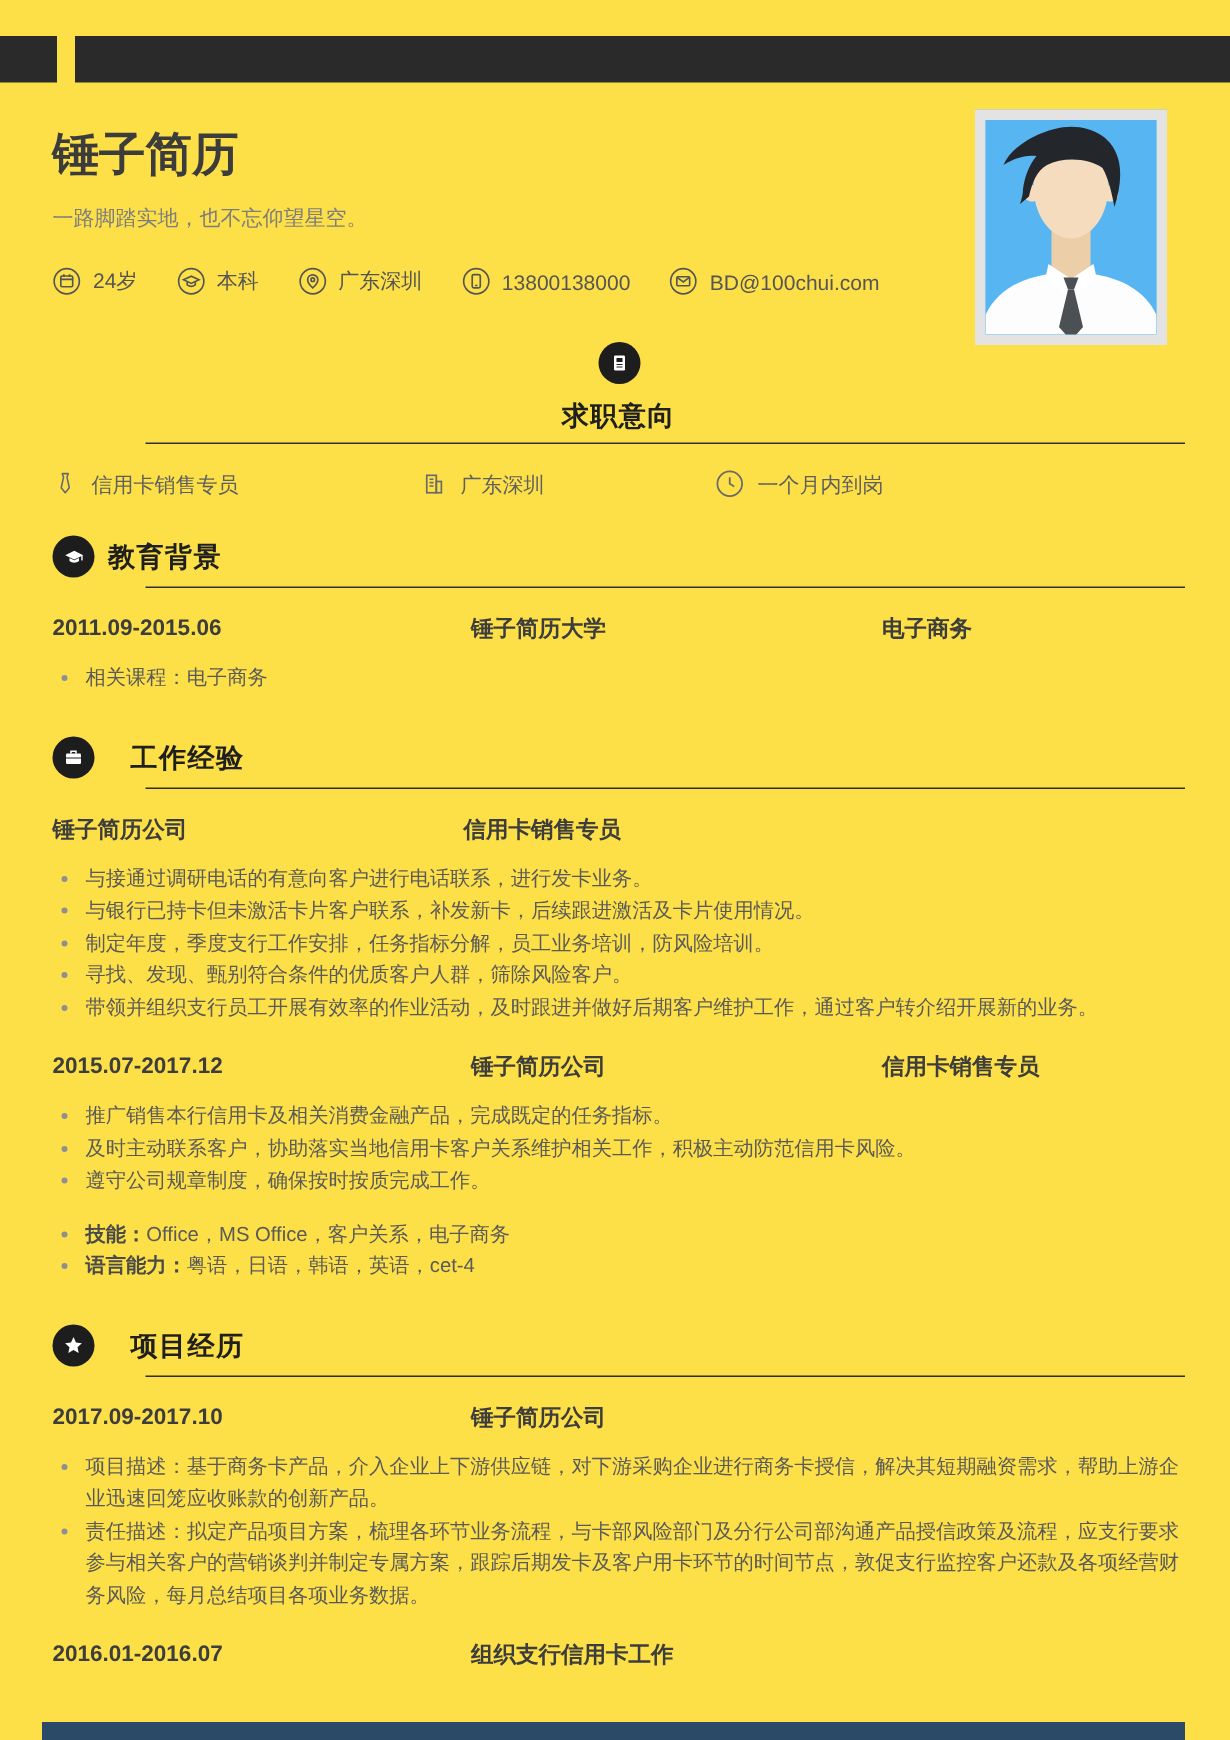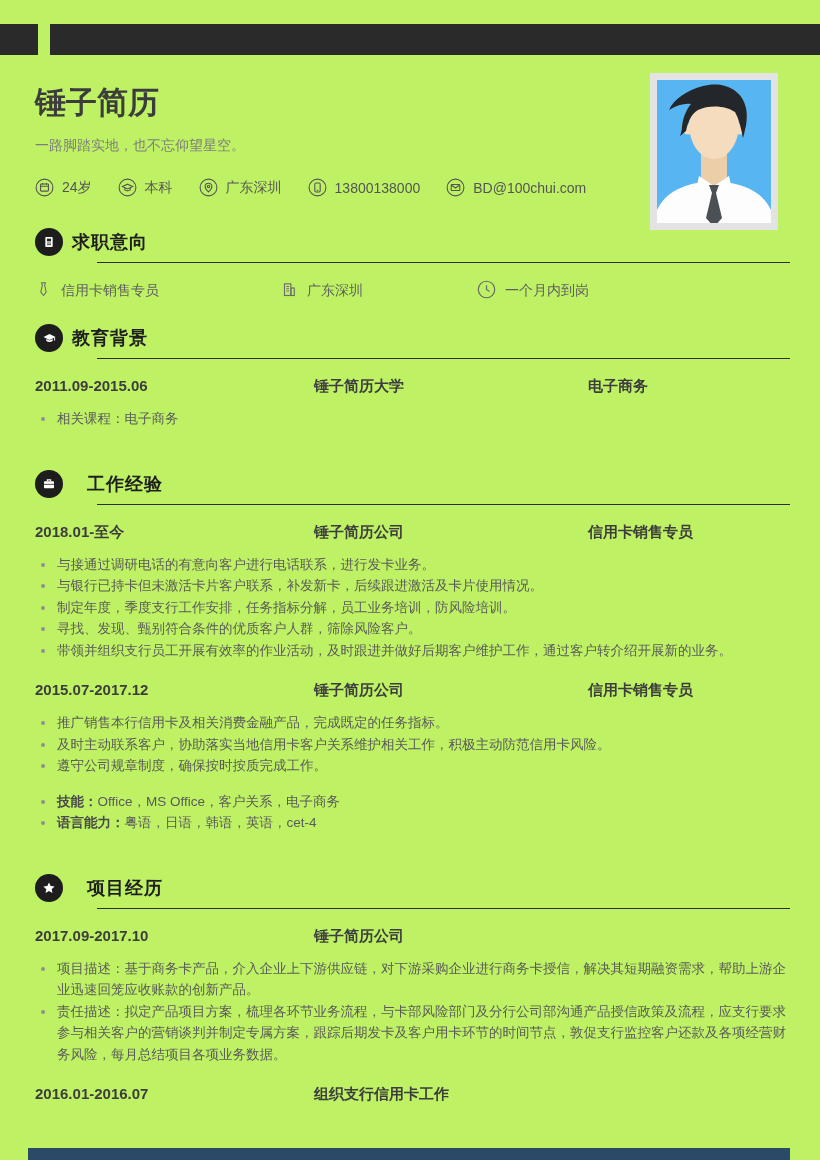--- a/index.html
+++ b/index.html
@@ -1,16 +1,16 @@
 <!DOCTYPE html>
 <html><head>
 <meta charset="utf-8">
 <style>
   html,body{margin:0;padding:0;background:#fff;}
-  .page{position:relative;width:820px;height:1160px;background:#bef264;overflow:hidden;
+  .page{position:relative;width:820px;height:1160px;background:#fde047;overflow:hidden;
         font-family:"Liberation Sans","DejaVu Sans",sans-serif;}
   
   .top-block{position:absolute;left:0;top:24px;width:38px;height:31px;background:#2a2a2a;}
   .top-bar{position:absolute;left:50px;top:24px;right:0;height:31px;background:#2a2a2a;}
   
   .bottom-bar{position:absolute;left:28px;top:1148px;width:762px;height:12px;background:#2a4a68;}
   
   .photo{position:absolute;left:650px;top:73px;width:128px;height:157px;border:7px solid #e3e3e3;
          box-sizing:border-box;background:#57b6f2;}
   .photo svg{display:block;width:114px;height:143px;}
@@ -38,22 +38,22 @@
   .entry-row{display:flex;font-size:15px;font-weight:700;color:#3d3d3d;margin-top:18px;gap:29px;}
   .col-date{width:250px;}
   .col-org{width:245px;}
   .col-role{flex:1;}
   
   ul.bullets{list-style:none;margin:12px 0 0;padding:0;font-size:13.5px;color:#5a5a5a;}
   ul.bullets li{position:relative;padding-left:22px;line-height:21.5px;}
   ul.bullets li::before{content:"";position:absolute;left:6px;top:9px;width:4px;height:4px;border-radius:50%;background:#8f8f8f;}
   ul.bullets b{color:#4a4a4a;}
   .mt22{margin-top:22px;}
-  .mt24{margin-top:40px;gap:24px;}
-  .mt30{margin-top:31px;}
+  .mt24{margin-top:28px;gap:24px;}
+  .mt30{margin-top:31px;flex-direction:column;}
 </style>
 </head>
 <body>
 
 <div class="page">
 
   <div class="top-block"></div>
   <div class="top-bar"></div>
 
   <div class="photo">
@@ -194,21 +194,20 @@
         <svg width="16" height="16" viewBox="0 0 24 24">
           <path d="M9.5,8 V5.8 H14.5 V8" fill="none" stroke="#fff" stroke-width="1.6"></path>
           <rect x="4.5" y="8" width="15" height="10.5" rx="1.2" fill="#fff"></rect>
           <path d="M4.5,12.5 H19.5" stroke="#1d1d1d" stroke-width="1.2"></path>
         </svg>
       </span>
       <h2>工作经验</h2>
     </div>
 
     <div class="entry-row">
-      <span class="col-date">2018.01-至今</span>
       <span class="col-org">锤子简历公司</span>
       <span class="col-role">信用卡销售专员</span>
     </div>
     <ul class="bullets">
       <li>与接通过调研电话的有意向客户进行电话联系，进行发卡业务。</li>
       <li>与银行已持卡但未激活卡片客户联系，补发新卡，后续跟进激活及卡片使用情况。</li>
       <li>制定年度，季度支行工作安排，任务指标分解，员工业务培训，防风险培训。</li>
       <li>寻找、发现、甄别符合条件的优质客户人群，筛除风险客户。</li>
       <li>带领并组织支行员工开展有效率的作业活动，及时跟进并做好后期客户维护工作，通过客户转介绍开展新的业务。</li>
     </ul>

